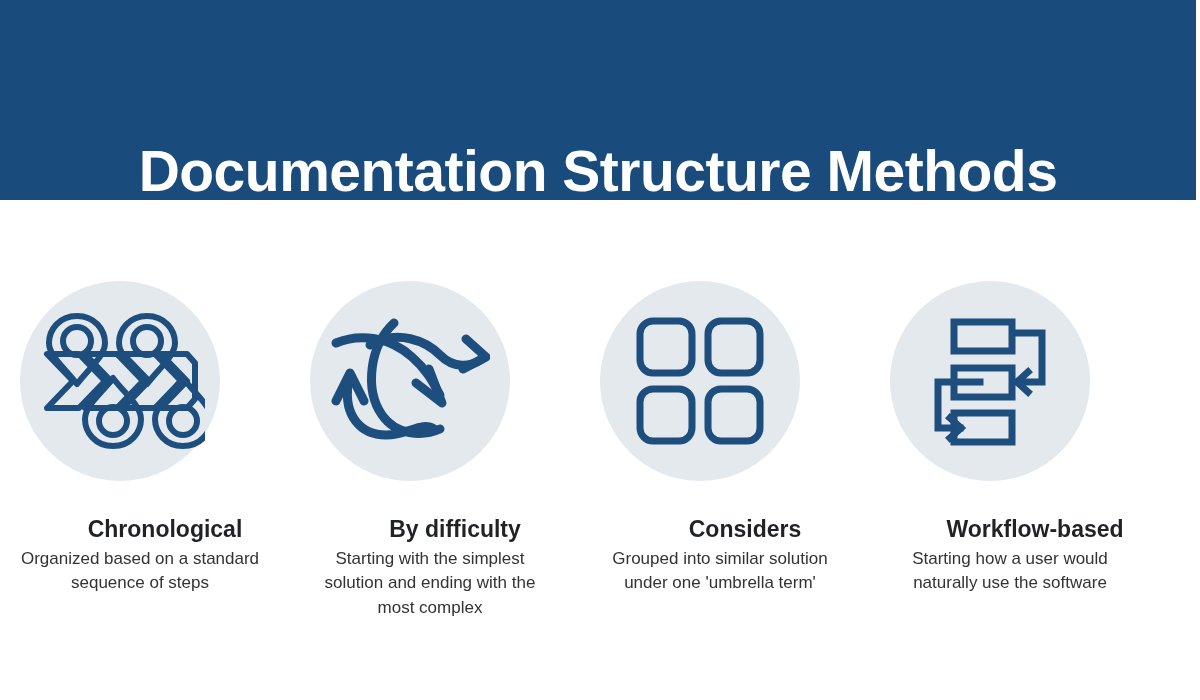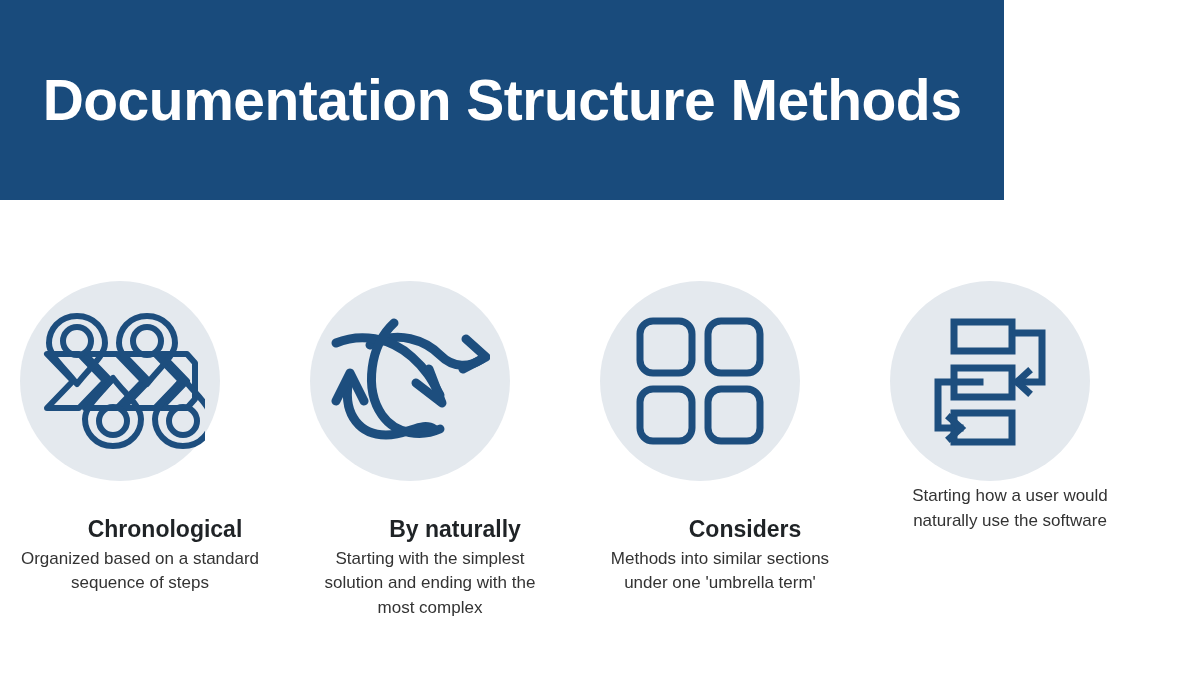--- a/index.html
+++ b/index.html
@@ -17,25 +17,25 @@
     position: relative;
     width: 1200px;
     height: 700px;
     background: #ffffff;
   }
   
   .header {
     position: absolute;
     left: 0;
     top: 0;
-    width: 1004px;
+    width: 1196px;
     height: 200px;
     background: #194b7c;
     display: flex;
-    align-items: center;
+    align-items: flex-end;
     justify-content: center;
   }
   .header-title {
     color: #ffffff;
     font-size: 57px;
     font-weight: bold;
     letter-spacing: -0.5px;
     line-height: 1;
     text-align: center;
     white-space: nowrap;
@@ -135,53 +135,54 @@
             <path d="M6 32 C30 22 60 26 82 46 C100 62 104 74 110 84"></path>
             <path d="M99 58 L112 92 L86 72"></path>
 
             <path d="M64 12 C40 34 34 78 52 104 C66 124 92 126 110 118"></path>
 
             <path d="M18 74 C14 104 30 124 56 124 C78 124 92 110 104 118"></path>
             <path d="M6 90 L20 62 L34 90"></path>
           </svg>
         </span>
       </div>
-      <div class="col-title">By naturally</div>
+      <div class="col-title">By difficulty</div>
       <div class="col-desc">Starting with the simplest solution and ending with the most complex</div>
     </div>
 
     <div class="col">
       <div class="icon-circle">
         <span>
           <svg width="128" height="128" viewBox="0 0 128 128" fill="none" stroke="#1d4e7e" stroke-width="7">
             <rect x="4" y="4" width="52" height="52" rx="13"></rect>
             <rect x="72" y="4" width="52" height="52" rx="13"></rect>
             <rect x="4" y="72" width="52" height="52" rx="13"></rect>
             <rect x="72" y="72" width="52" height="52" rx="13"></rect>
           </svg>
         </span>
       </div>
       <div class="col-title">Considers</div>
-      <div class="col-desc">Methods into similar sections under one 'umbrella term'</div>
+      <div class="col-desc">Grouped into similar solution under one 'umbrella term'</div>
     </div>
 
     <div class="col">
       <div class="icon-circle">
         <span>
           <svg width="140" height="130" viewBox="0 0 140 130" fill="none" stroke="#1d4e7e" stroke-width="7" stroke-linecap="square" stroke-linejoin="miter">
 
             <rect x="34" y="6" width="58" height="29"></rect>
             <rect x="34" y="52" width="58" height="29"></rect>
             <rect x="34" y="97" width="58" height="29"></rect>
 
             <path d="M96 17 L122 17 L122 66 L99 66"></path>
             <path d="M108 56 L97 66 L108 76" fill="none"></path>
 
             <path d="M60 66 L18 66 L18 112 L40 112"></path>
             <path d="M30 102 L41 112 L30 122" fill="none"></path>
           </svg>
         </span>
       </div>
+      <div class="col-title">Workflow-based</div>
       <div class="col-desc">Starting how a user would naturally use the software</div>
     </div>
 
   </div>
 </div>
 
 </body></html>

